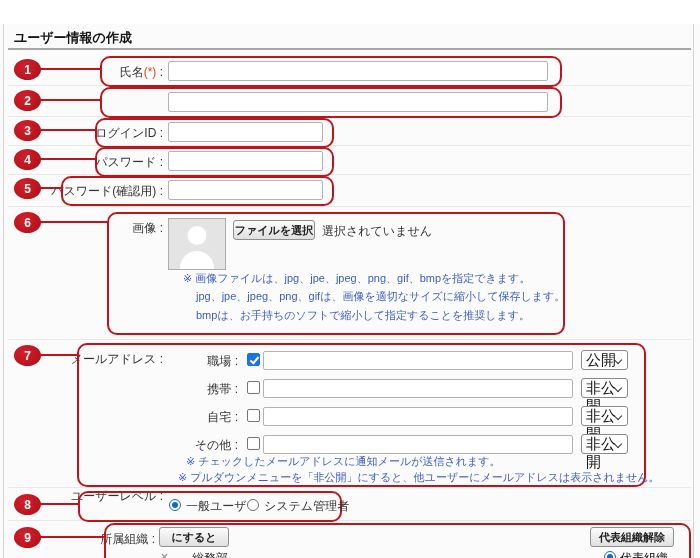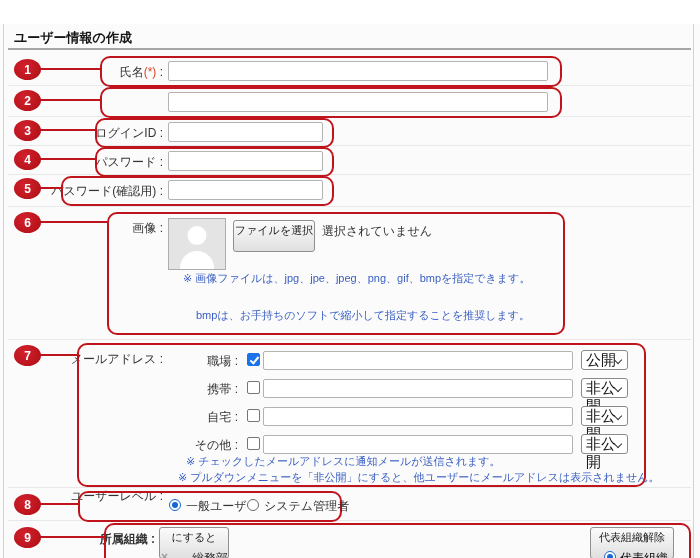--- a/index.html
+++ b/index.html
@@ -14,33 +14,33 @@
   .hsep{position:absolute;left:8px;width:683px;height:1px;background:#e8e8e8;}
   .balloon{
     position:absolute;width:27px;height:21px;border-radius:50%;
     background:radial-gradient(circle at 40% 35%, #d2212c, #ad0d15);
     color:#fff;font-weight:bold;font-size:12px;
     display:flex;align-items:center;justify-content:center;z-index:3;
   }
   .conn{position:absolute;height:2px;background:#c0141c;z-index:2;}
   .rbox{position:absolute;border:2px solid #c0141c;border-radius:10px;z-index:1;}
   .flabel{position:absolute;left:0;width:163px;text-align:right;white-space:nowrap;color:#333;}
-  .flabel9{position:absolute;left:0;width:155px;text-align:right;white-space:nowrap;color:#333;font-weight:bold;}
+  .flabel9{position:absolute;left:0;width:155px;text-align:right;white-space:nowrap;color:#333;}
   .req{color:#dd4520;}
   .ti{
     position:absolute;height:20px;border:1px solid #b3b3b3;border-radius:2px;
     background:#fff;box-sizing:border-box;padding:0 3px;font-size:12px;z-index:2;
   }
   .avatar{position:absolute;left:168px;top:194px;width:56px;height:50px;background:#e4e4e4;border:1px solid #adadad;overflow:hidden;z-index:2;}
   .avatar::before{content:"";position:absolute;left:50%;top:7px;transform:translateX(-50%);width:19px;height:19px;border-radius:50%;background:#fff;}
   .avatar::after{content:"";position:absolute;left:50%;bottom:-4px;transform:translateX(-50%);width:34px;height:22px;border-radius:17px 17px 0 0;background:#fff;}
   .btn{
     position:absolute;border:1px solid #8f8f8f;border-radius:3px;
     background:linear-gradient(#fbfbfb,#e0e0e0);color:#222;font-size:11px;
-    text-align:center;line-height:18px;box-sizing:border-box;height:32px;z-index:2;white-space:nowrap;
+    text-align:center;line-height:18px;box-sizing:border-box;height:20px;z-index:2;white-space:nowrap;font-weight:bold;
   }
   .plain{position:absolute;white-space:nowrap;z-index:2;}
   .note{position:absolute;color:#3a5fc3;font-size:11px;white-space:nowrap;z-index:2;}
   .sublabel{position:absolute;left:136px;width:102px;text-align:right;white-space:nowrap;z-index:2;}
   .cb{position:absolute;width:13px;height:13px;background:#fff;border:1px solid #757575;border-radius:2px;box-sizing:border-box;z-index:2;}
   .cb.checked{background:#1a73e8;border-color:#1a73e8;}
   .cb.checked::after{content:"";position:absolute;left:4px;top:1px;width:3px;height:7px;border-right:2px solid #fff;border-bottom:2px solid #fff;transform:rotate(40deg);}
   .sel{position:absolute;height:20px;border:1px solid #8a8a8a;border-radius:3px;background:#fff;box-sizing:border-box;z-index:2;}
   .sel-val{display:block;font-size:15px;line-height:18px;padding-left:4px;color:#111;}
   .sel-chevron{position:absolute;right:6px;top:6px;width:5px;height:5px;border-right:1.6px solid #333;border-bottom:1.6px solid #333;transform:rotate(45deg);}
@@ -113,20 +113,21 @@
   <input class="ti" style="left: 168px; top: 127px; width: 155px;" value="">
 
   <div class="flabel" style="top:159px"><span>パスワード(確認用)</span><span> :</span></div>
   <input class="ti" style="left: 168px; top: 156px; width: 155px;" value="">
 
   <div class="flabel" style="top:196px"><span>画像</span><span> :</span></div>
   <div class="avatar"></div>
   <div class="btn" style="left:233px;top:196px;width:82px">ファイルを選択</div>
   <div class="plain" style="left:322px;top:199px">選択されていません</div>
   <div class="note" style="left:183px;top:247px">※ 画像ファイルは、jpg、jpe、jpeg、png、gif、bmpを指定できます。</div>
+  <div class="note" style="left:196px;top:265px">jpg、jpe、jpeg、png、gifは、画像を適切なサイズに縮小して保存します。</div>
   <div class="note" style="left:196px;top:284px">bmpは、お手持ちのソフトで縮小して指定することを推奨します。</div>
 
   <div class="flabel" style="top:327px"><span>メールアドレス</span><span> :</span></div>
 
   <div class="sublabel" style="top:329px"><span>職場</span><span> :</span></div>
   <span class="cb checked" style="left:247px;top:329px"></span>
   <input class="ti" style="left: 263px; top: 327px; width: 310px; height: 19px;" value="">
   <div class="sel" style="left:581px;top:326px;width:47px">
       <span class="sel-val">公開</span>
       <span class="sel-chevron"></span>

